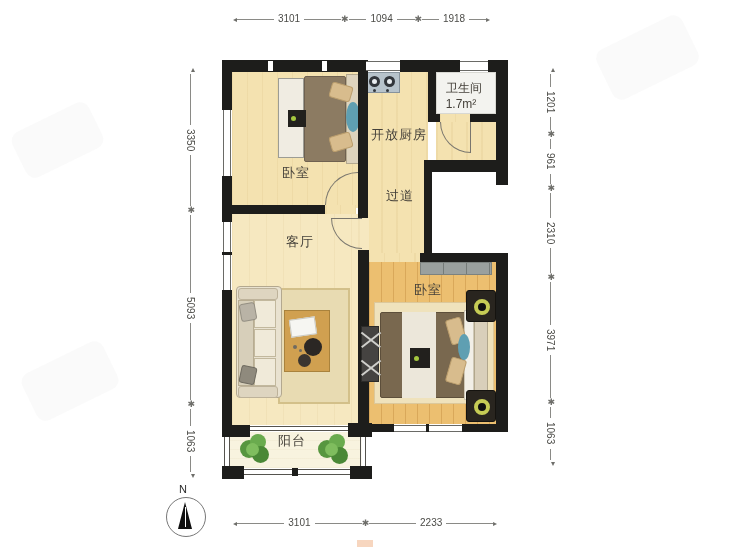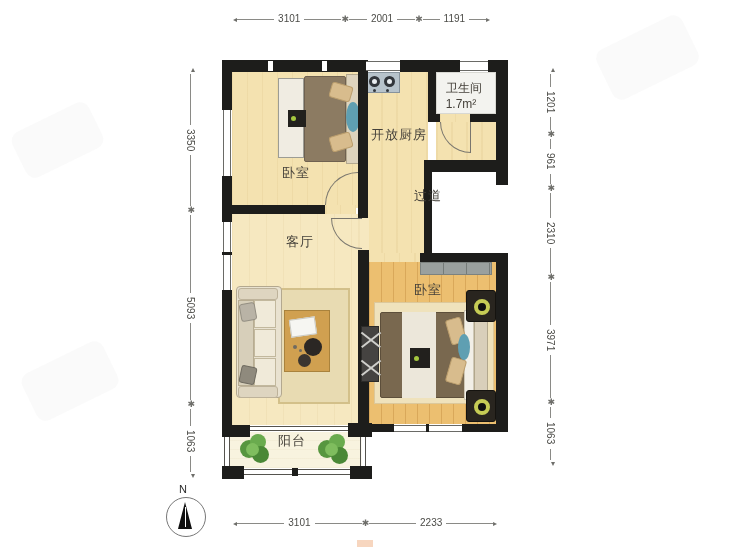--- a/index.html
+++ b/index.html
@@ -192,42 +192,42 @@
   <div class="tickb" style="left:292px;top:468px;width:6px;height:8px;"></div>
 
   <div class="door" style="left:325px;top:172px;width:33px;height:33px;border-top:1.2px solid #79766e;border-left:1.2px solid #79766e;border-top-left-radius:100%;"></div>
   <div class="door" style="left:331px;top:218px;width:31px;height:31px;border-bottom:1.2px solid #79766e;border-left:1.2px solid #79766e;border-top:1.2px solid #79766e;border-bottom-left-radius:100%;"></div>
   <div class="door" style="left:440px;top:122px;width:31px;height:31px;border-bottom:1.2px solid #79766e;border-left:1.2px solid #79766e;border-right:1.2px solid #79766e;border-bottom-left-radius:100%;"></div>
 
   <div class="rl" style="left:296px;top:173px;">卧室</div>
   <div class="rl" style="left:399px;top:135px;">开放厨房</div>
   <div class="rl small" style="left:464px;top:88px;">卫生间</div>
   <div class="rl small" style="left:461px;top:104px;text-align:center;">1.7m²</div>
-  <div class="rl" style="left:428px;top:196px;">过道</div>
+  <div class="rl" style="left:400px;top:196px;">过道</div>
   <div class="rl" style="left:300px;top:242px;">客厅</div>
   <div class="rl" style="left:428px;top:290px;">卧室</div>
   <div class="rl" style="left:292px;top:441px;">阳台</div>
 
   <div class="dimh" style="left:233px;top:10px;width:257px;height:14px;">
     <span class="cap capL"></span>
     <div class="seg" style="flex-grow:3101;">
         <span class="l"></span>
         <span class="lbl">3101</span>
         <span class="l"></span>
       </div>
     <span class="sep"></span>
     <div class="seg" style="flex-grow:1501;">
         <span class="l"></span>
-        <span class="lbl">2001</span>
+        <span class="lbl">1094</span>
         <span class="l"></span>
       </div>
     <span class="sep"></span>
     <div class="seg" style="flex-grow:1413;">
         <span class="l"></span>
-        <span class="lbl">1191</span>
+        <span class="lbl">1918</span>
         <span class="l"></span>
       </div>
     <span class="cap capR"></span>
   </div>
 
   <div class="dimh" style="left:233px;top:514px;width:264px;height:14px;">
     <span class="cap capL"></span>
     <div class="seg" style="flex-grow:3101;">
         <span class="l"></span>
         <span class="lbl">3101</span>

